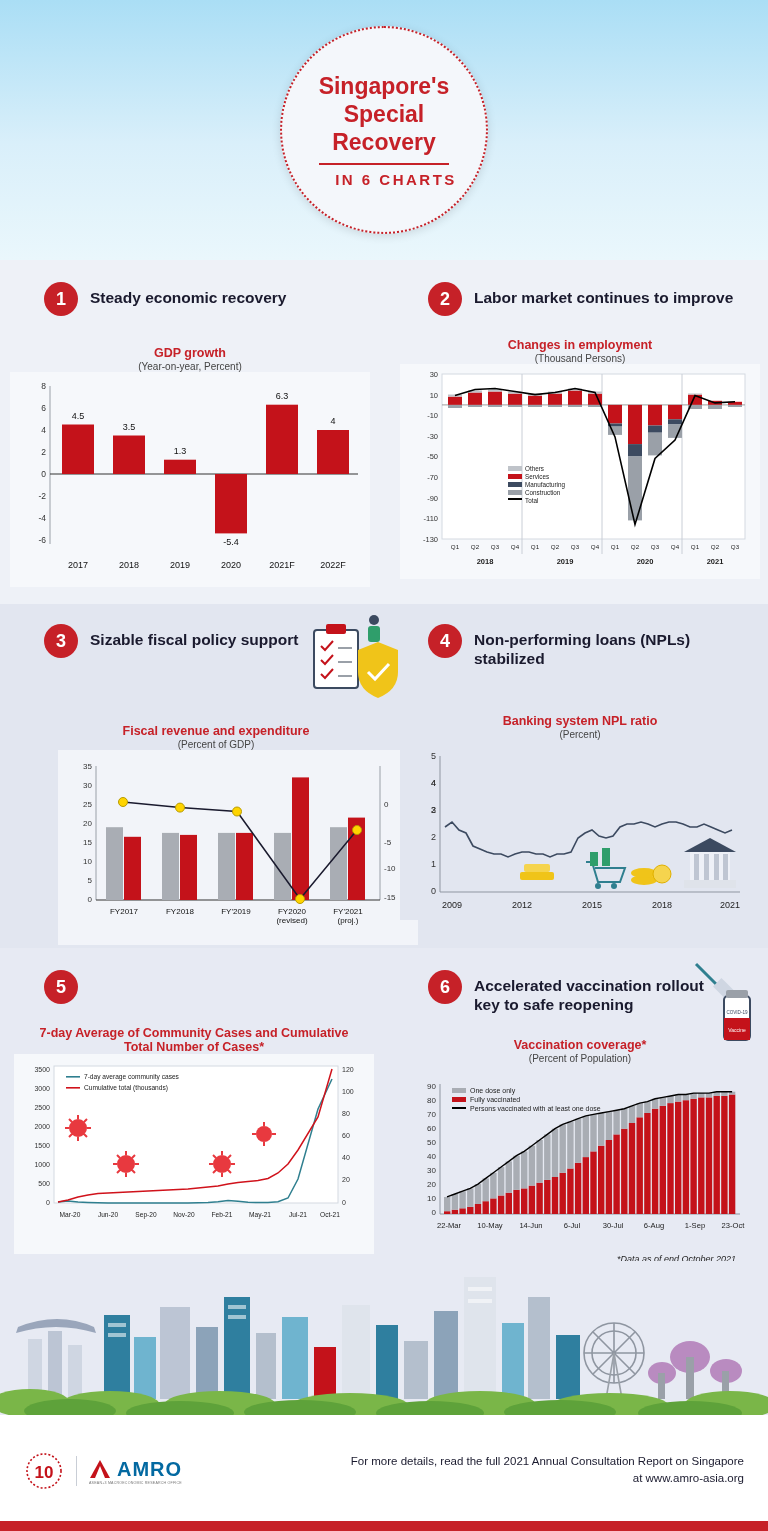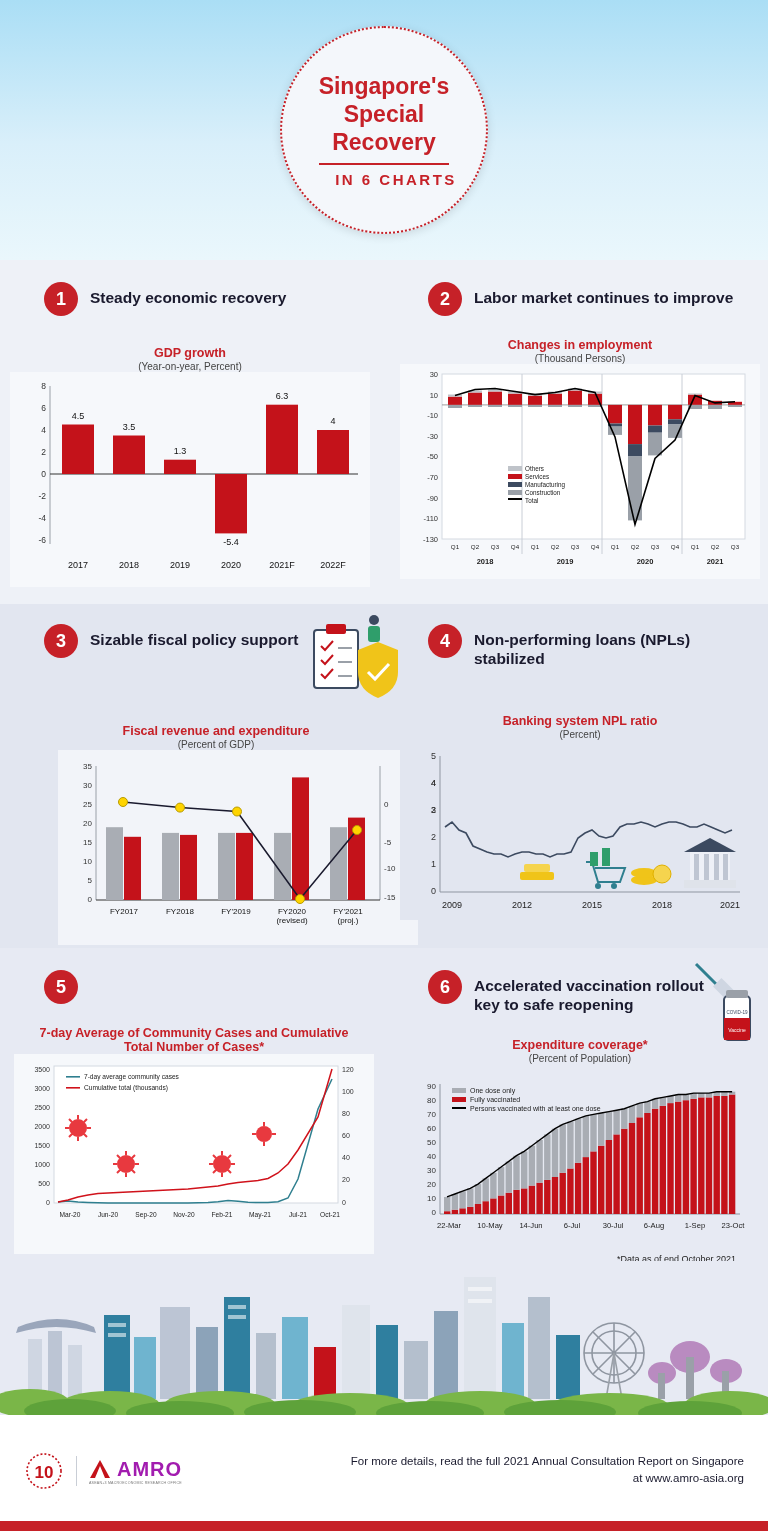--- a/index.html
+++ b/index.html
@@ -38,28 +38,28 @@
     background:#c62128; color:#fff; font-size:18px; font-weight:bold;
     display:flex; align-items:center; justify-content:center; flex:0 0 34px;
   }
   .sec-head { display:flex; align-items:flex-start; gap:12px; }
   .sec-title { font-size:15.5px; color:#1a1a2e; font-weight:bold; line-height:1.25; padding-top:6px; }
   .chart-title { color:#c62128; font-weight:bold; font-size:12.5px; text-align:center; }
   .chart-sub { color:#444; font-size:10px; text-align:center; margin-top:1px; }
 
   svg text { font-family:"Liberation Sans", sans-serif; }
 
-  .footer-note { font-size:9px; color:#222; text-align:right; }
+  .footer-note { font-size:9px; font-style:italic; color:#222; text-align:right; }
 
   
   .city { position:absolute; left:0; bottom:110px; width:768px; height:160px; }
   .foot { position:absolute; left:0; bottom:0; width:768px; height:112px; background:#fff; }
   .foot-text { position:absolute; right:24px; bottom:44px; text-align:right; font-size:11.5px; color:#1a1a2e; line-height:1.5; }
   .logo-wrap { position:absolute; left:22px; bottom:40px; display:flex; align-items:center; gap:12px; }
-  .amro { color:#a21caf; font-weight:bold; font-size:20px; letter-spacing:1px; }
+  .amro { color:#0369a1; font-weight:bold; font-size:20px; letter-spacing:1px; }
   .amro-sub { font-size:3.6px; color:#777; letter-spacing:.2px; }
   .redbar { position:absolute; left:0; bottom:0; width:768px; height:10px; background:#c62128; }
 </style>
 </head>
 <body>
 
 <div class="page">
 
   <div class="hero">
     <div class="sky"></div>
@@ -606,21 +606,21 @@
         </g>
       <rect x="34" y="30" width="22" height="12" transform="rotate(45 45 36)" fill="#cfd6e2"></rect>
       <rect x="44" y="42" width="26" height="44" rx="4" fill="#ffffff" stroke="#3c4a60" stroke-width="2"></rect>
       <rect x="44" y="64" width="26" height="22" fill="#c4121a"></rect>
       <rect x="46" y="36" width="22" height="8" rx="2" fill="#9aa0a8"></rect>
       <text x="57" y="60" font-size="4.6" fill="#3c4a60" text-anchor="middle">COVID-19</text>
       <text x="57" y="78" font-size="5" fill="#ffffff" text-anchor="middle">Vaccine</text>
     </svg>
 
     <div style="position:absolute; left:400px; top:90px; width:360px;">
-      <div class="chart-title">Expenditure coverage*</div>
+      <div class="chart-title">Vaccination coverage*</div>
       <div class="chart-sub">(Percent of Population)</div>
       <svg width="360" height="190" viewBox="0 0 360 190">
         <rect x="0" y="0" width="360" height="190" fill="#e7eaf3"></rect>
 
         <g font-size="8" fill="#333" text-anchor="end">
           <text x="36" y="25">90</text>
             <text x="36" y="39">80</text>
             <text x="36" y="53">70</text>
           <text x="36" y="67">60</text>
             <text x="36" y="81">50</text>

